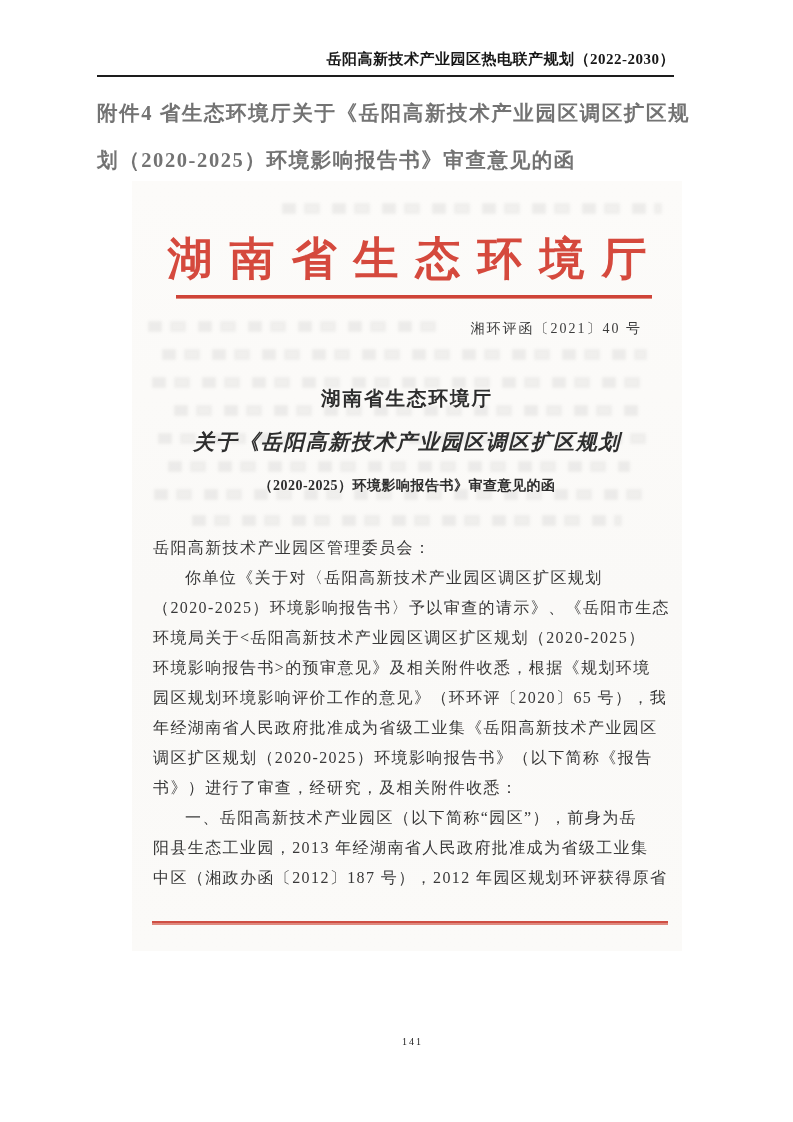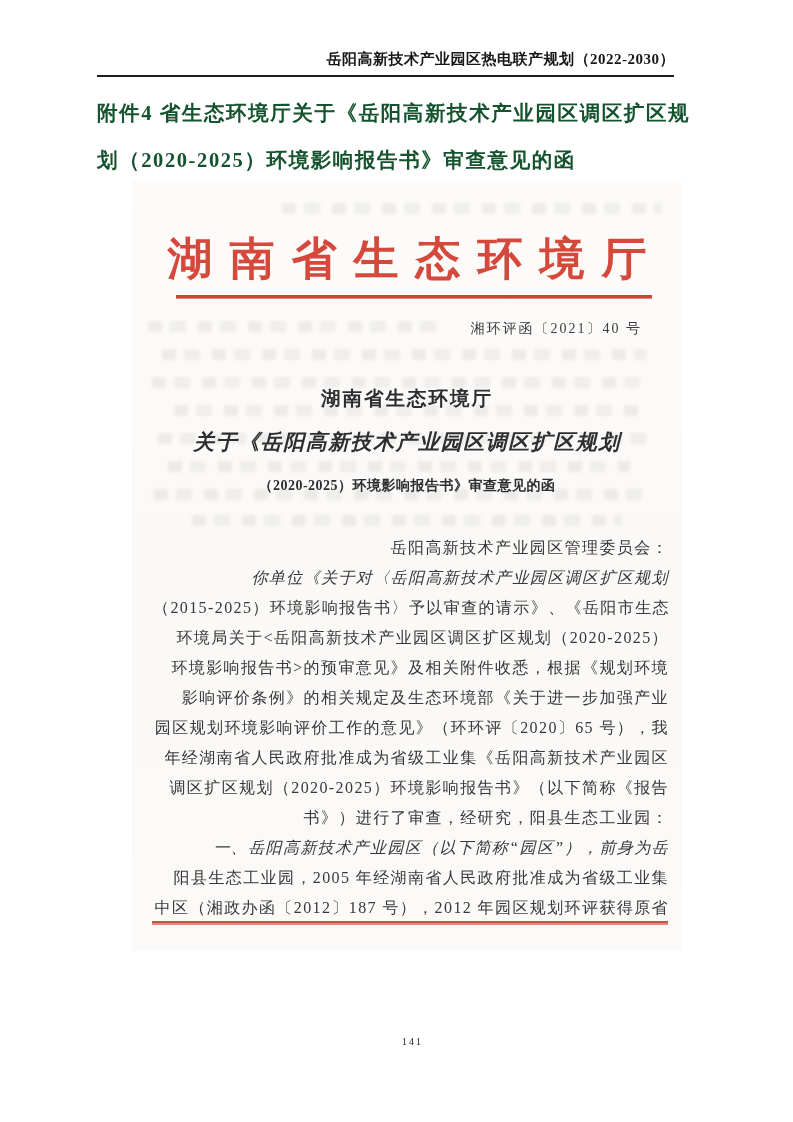--- a/index.html
+++ b/index.html
@@ -39,21 +39,21 @@
   
   .attachment-title {
     position: absolute;
     top: 90px;
     left: 97px;
     width: 606px;
     font-size: 20.5px;
     font-weight: bold;
     line-height: 47px;
     letter-spacing: 1.6px;
-    color: #14532d;
+    color: #737373;
   }
 
   
   .scan {
     position: absolute;
     left: 132px;
     top: 181px;
     width: 550px;
     height: 770px;
     background: linear-gradient(180deg, #fcfbf9 0%, #faf9f7 55%, #fbfaf8 100%);
@@ -120,22 +120,22 @@
   .doc-body {
     position: absolute;
     top: 352px;
     left: 21px;
     width: 516px;
     font-size: 16px;
     line-height: 30px;
     letter-spacing: 1.4px;
     color: #383838;
   }
-  .doc-body .line { white-space: nowrap; text-align: right; }
-  .doc-body .indent { text-indent: 2em; font-style: italic; }
+  .doc-body .line { white-space: nowrap; }
+  .doc-body .indent { text-indent: 2em; }
 
   .bottom-divider {
     position: absolute;
     top: 740px;
     left: 20px;
     width: 516px;
     height: 2px;
     border-top: 2px solid #cf4f44;
     border-bottom: 2px solid #e0897e;
   }
@@ -184,30 +184,29 @@
 
     <div class="doc-title">
       <div class="t1">湖南省生态环境厅</div>
       <div class="t2">关于《岳阳高新技术产业园区调区扩区规划</div>
       <div class="t3">（2020-2025）环境影响报告书》审查意见的函</div>
     </div>
 
     <div class="doc-body">
       <div class="line">岳阳高新技术产业园区管理委员会：</div>
       <div class="line indent">你单位《关于对〈岳阳高新技术产业园区调区扩区规划</div>
-      <div class="line">（2015-2025）环境影响报告书〉予以审查的请示》、《岳阳市生态</div>
+      <div class="line">（2020-2025）环境影响报告书〉予以审查的请示》、《岳阳市生态</div>
       <div class="line">环境局关于&lt;岳阳高新技术产业园区调区扩区规划（2020-2025）</div>
       <div class="line">环境影响报告书&gt;的预审意见》及相关附件收悉，根据《规划环境</div>
-      <div class="line">影响评价条例》的相关规定及生态环境部《关于进一步加强产业</div>
       <div class="line">园区规划环境影响评价工作的意见》（环环评〔2020〕65 号），我</div>
       <div class="line">年经湖南省人民政府批准成为省级工业集《岳阳高新技术产业园区</div>
       <div class="line">调区扩区规划（2020-2025）环境影响报告书》（以下简称《报告</div>
-      <div class="line">书》）进行了审查，经研究，阳县生态工业园：</div>
+      <div class="line">书》）进行了审查，经研究，及相关附件收悉：</div>
       <div class="line indent">一、岳阳高新技术产业园区（以下简称“园区”），前身为岳</div>
-      <div class="line">阳县生态工业园，2005 年经湖南省人民政府批准成为省级工业集</div>
+      <div class="line">阳县生态工业园，2013 年经湖南省人民政府批准成为省级工业集</div>
       <div class="line">中区（湘政办函〔2012〕187 号），2012 年园区规划环评获得原省</div>
     </div>
 
     <div class="bottom-divider"></div>
   </div>
 
   <div class="page-number">141</div>
 
 </div>
 

